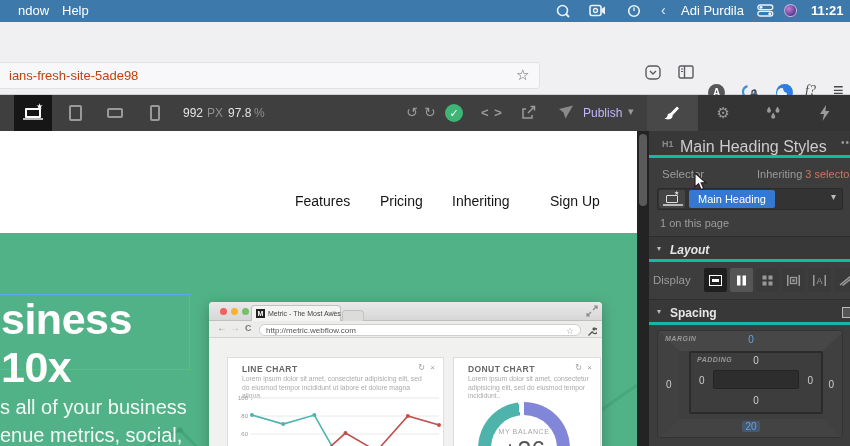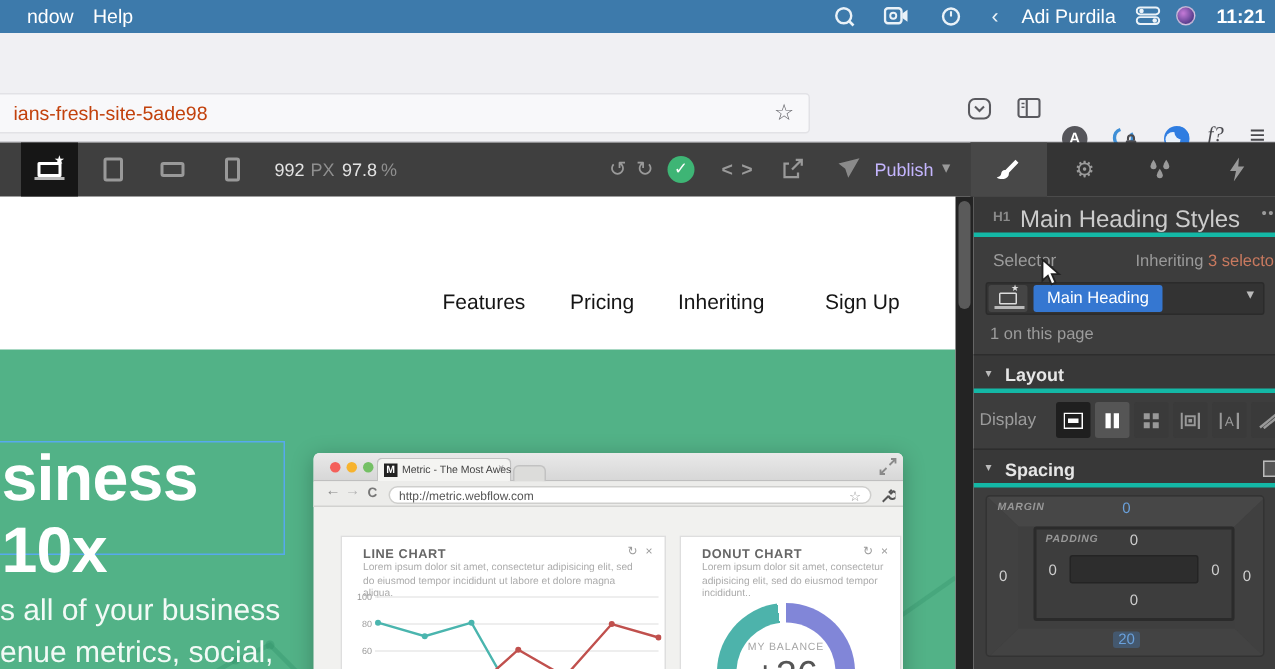--- a/index.html
+++ b/index.html
@@ -334,21 +334,21 @@
           <span class="abs" style="left:7px;top:-7px;font-size:6px;color:#ddd;">★</span>
           </span>
       </div>
       <span class="abs" style="left:31px;top:1px;height:18px;line-height:18px;padding:0 9px;background:#3577d1;border-radius:2px;color:#fff;font-size:11px;">Main Heading</span>
       <span class="abs" style="right:6px;top:2px;color:#bbb;font-size:10px;">▾</span>
     </div>
     <span class="abs small" style="left:11px;top:86px;">1 on this page</span>
 
     <div class="phead" style="top:105px;height:26px;border-top:1px solid #2d2d2d;">
       <span class="abs" style="left:8px;top:7px;font-size:8px;color:#bbb;">▾</span>
-      <span class="seclbl abs" style="left:21px;top:6px;">Layout</span>
+      <span class="seclbl abs" style="left:21px;top:6px;font-style:italic;">Layout</span>
     </div>
     <span class="abs small" style="left:4px;top:143px;font-size:11.5px;">Display</span>
     <div class="abs" style="left:55px;top:137px;width:150px;height:24px;">
       <div class="dispbtn" style="left:0;background:#1f1f1f;">
         <svg width="13" height="11" viewBox="0 0 13 11">
             <rect x="0.5" y="0.5" width="12" height="10" fill="none" stroke="#fff"></rect>
             <rect x="3" y="4" width="7" height="3" fill="#fff"></rect>
           </svg>
         </div>
       <div class="dispbtn" style="left:26px;background:#555;">

